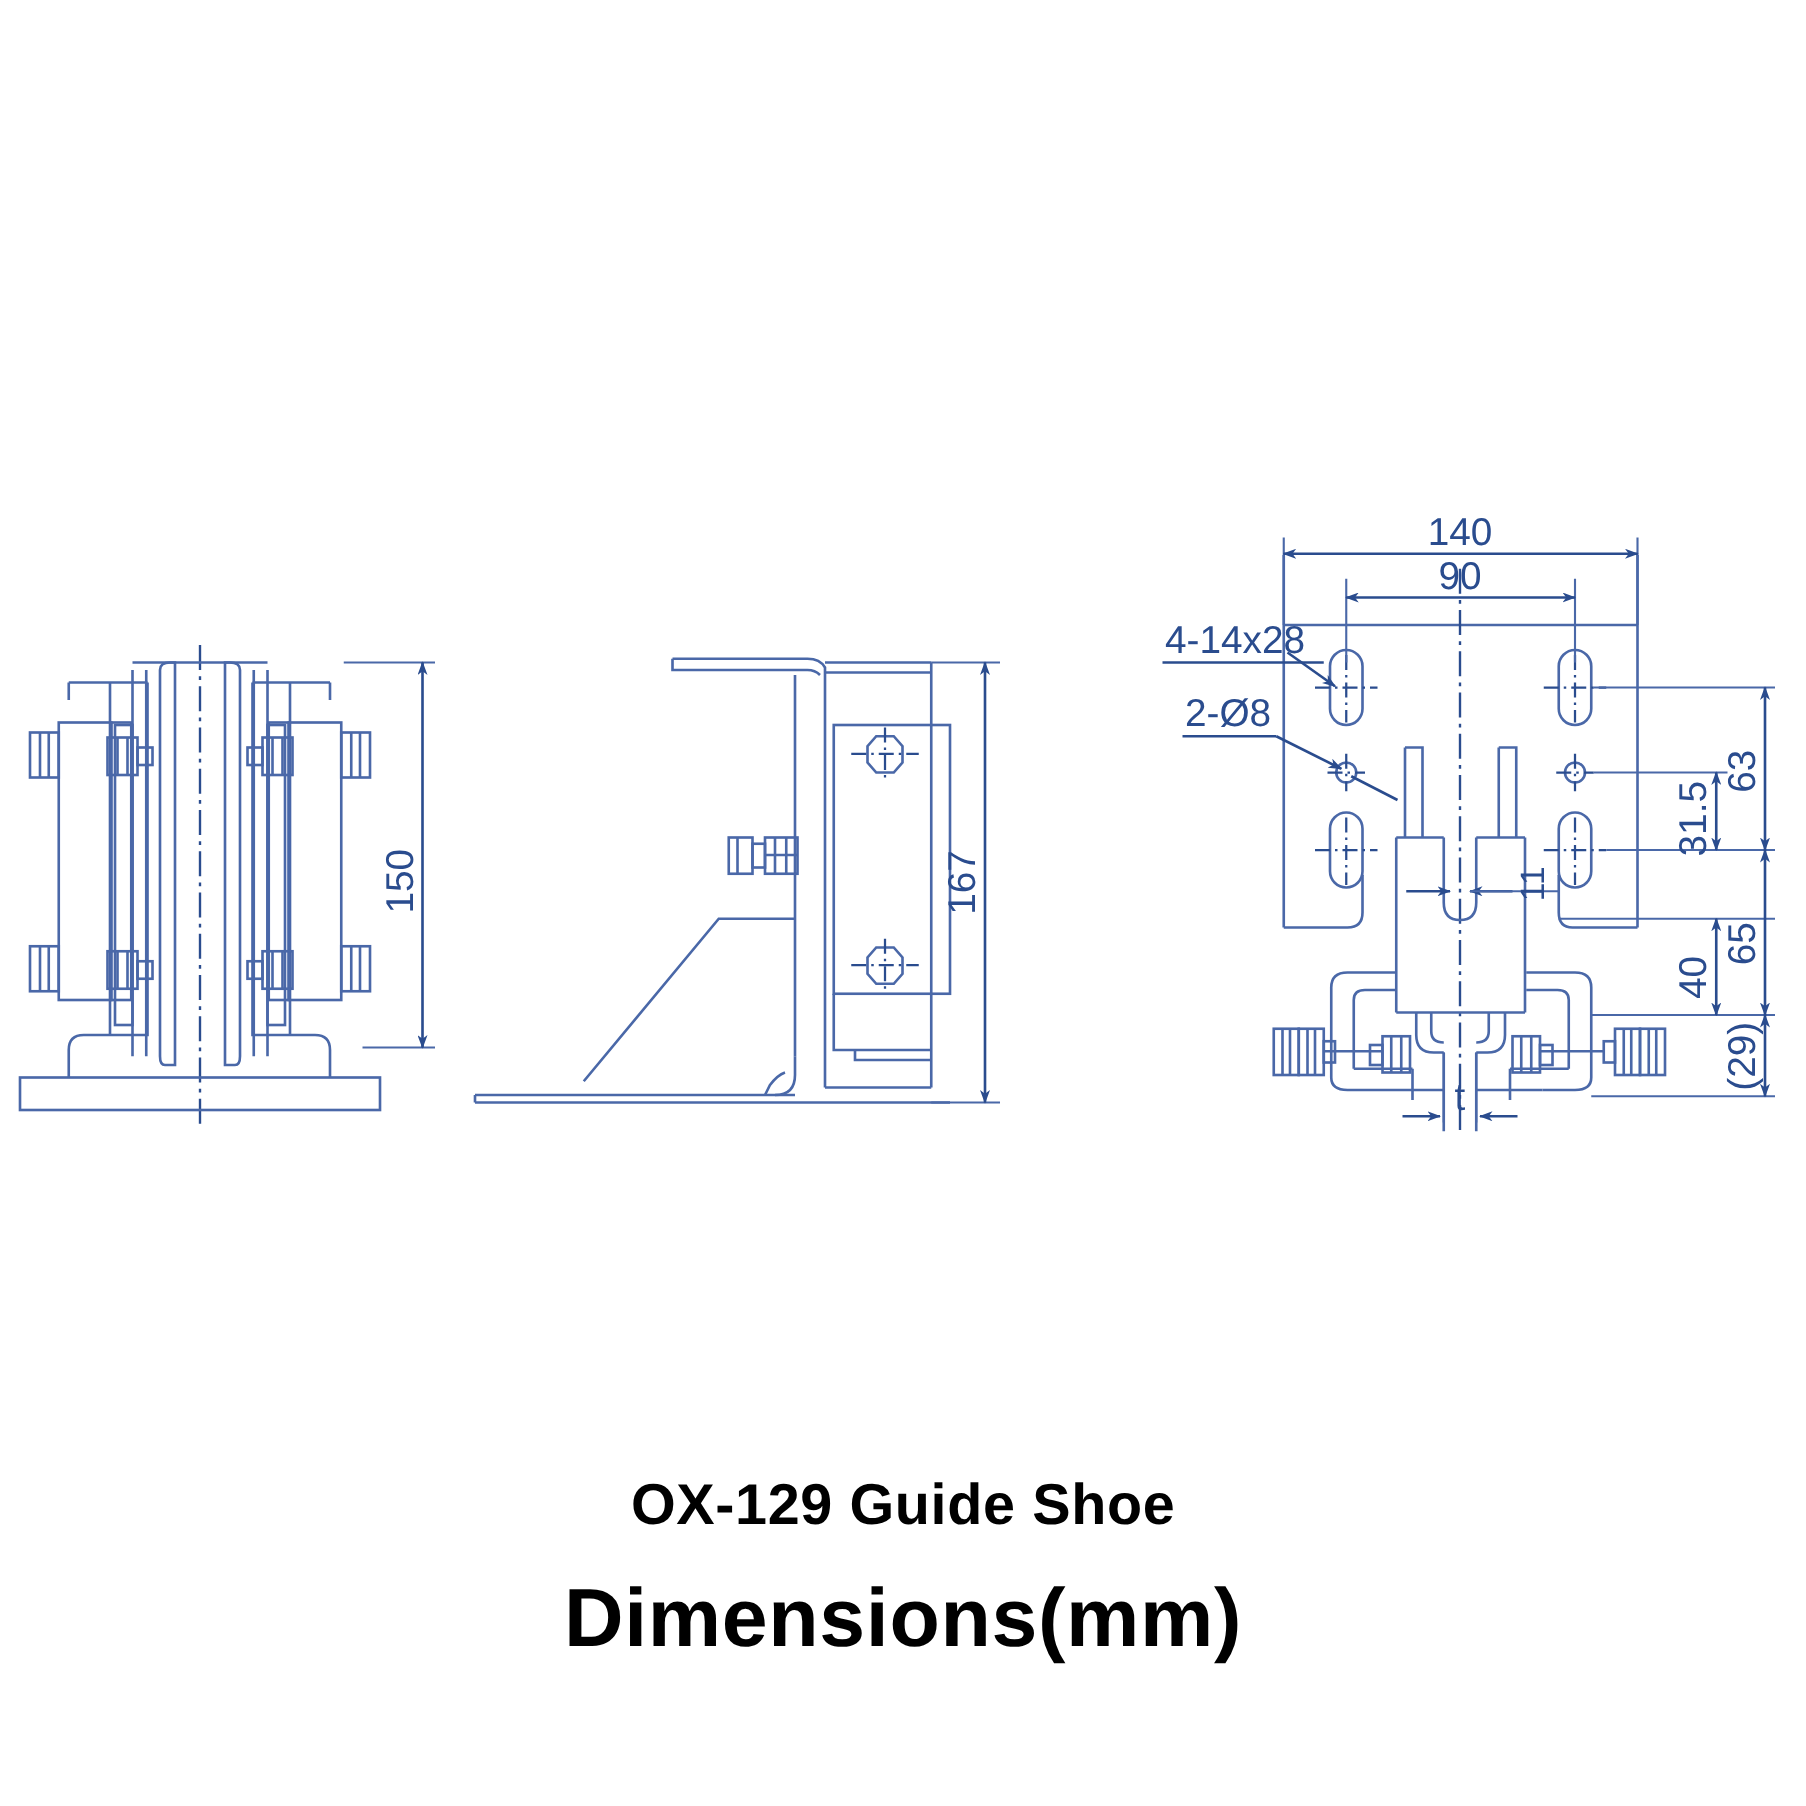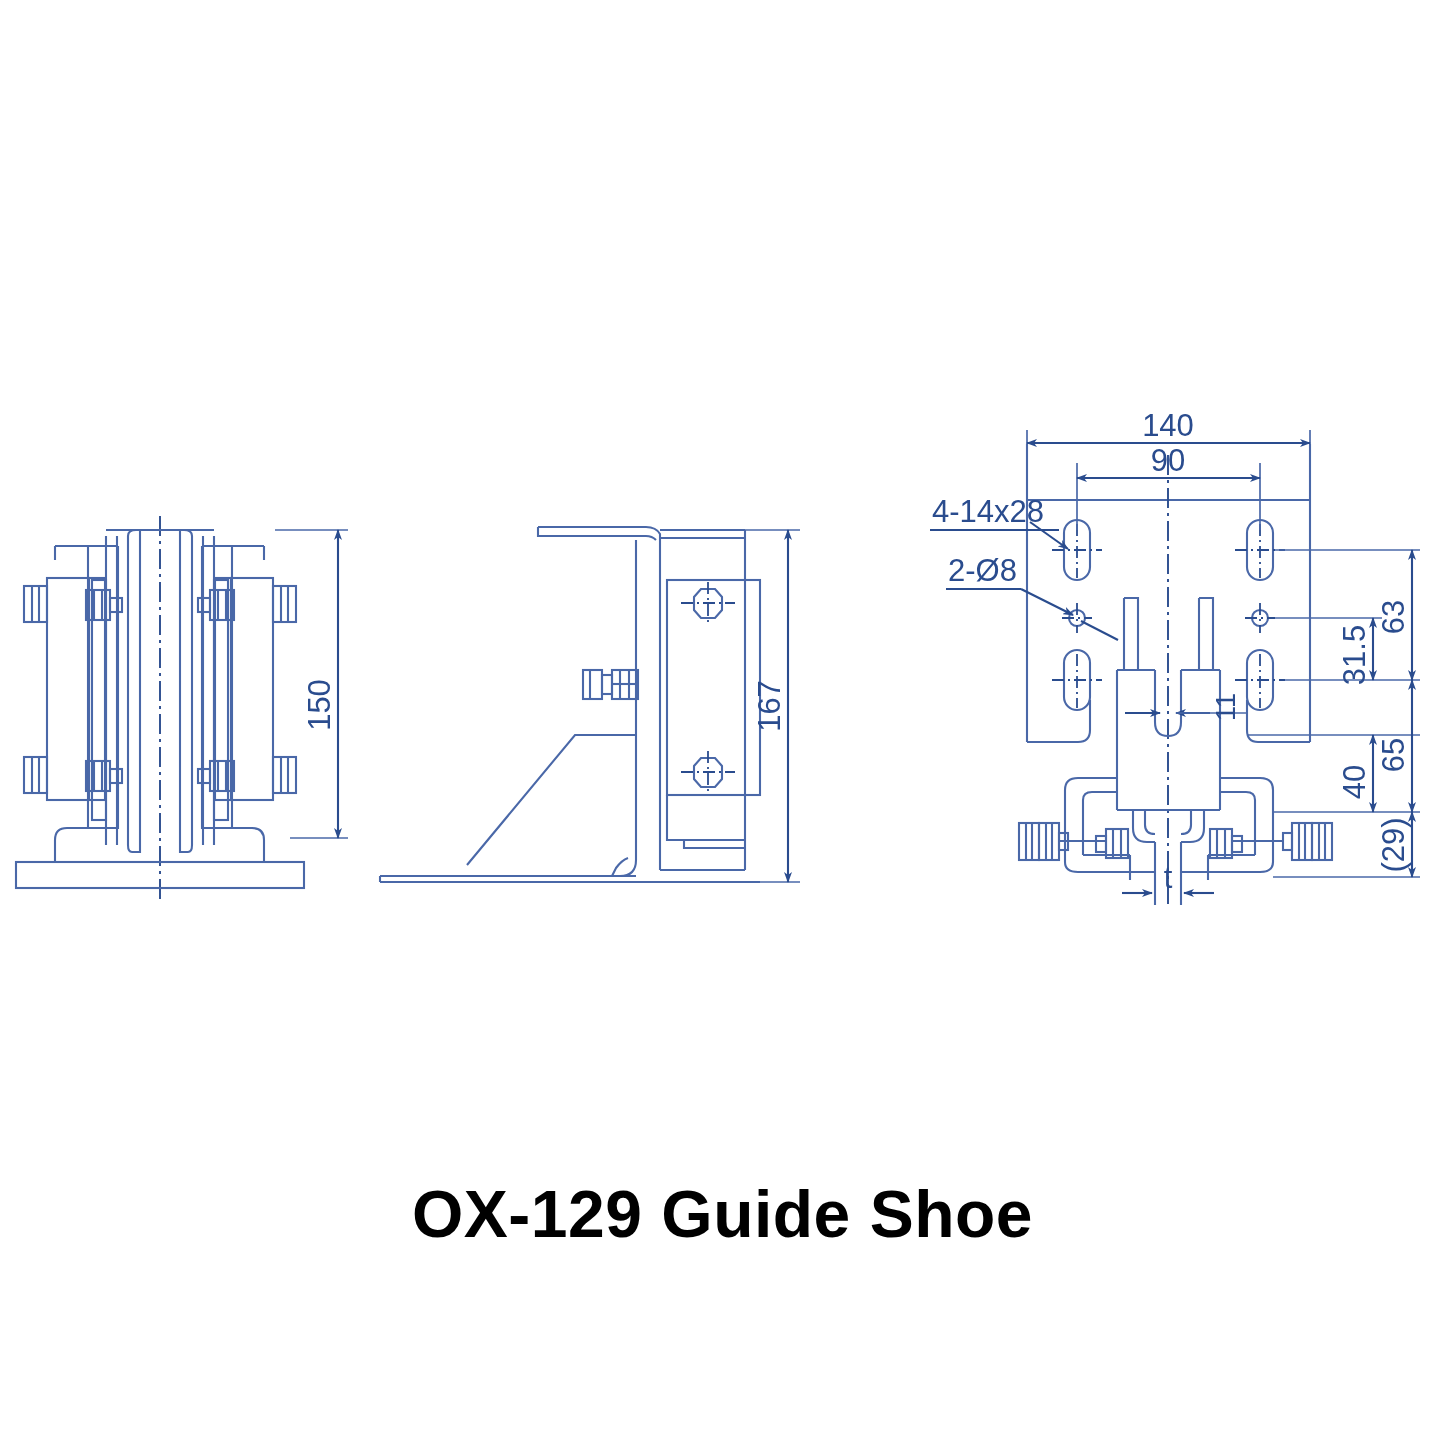--- a/index.html
+++ b/index.html
@@ -10,21 +10,21 @@
     overflow:hidden;
   }
   #sheet{position:relative;width:1445px;height:1445px;background:#fff;}
   svg{display:block;}
   .ttl{
     position:absolute;left:0;width:1445px;text-align:center;
     font-family:"Liberation Sans", sans-serif;
     font-weight:bold;color:#000000;
     letter-spacing:0.5px;
   }
-  #title-line1{top:1176px;font-size:66px;}
+  #title-line1{top:1176px;font-size:46px;}
   #title-line2{top:1256px;font-size:66px;}
 </style>
 </head>
 <body>
 
 <div id="sheet">
 
   <svg id="cad" width="1445" height="1445" viewBox="0 0 1445 1445">
     <defs>
       <marker id="ar" markerWidth="11" markerHeight="8" refX="10" refY="4" orient="auto" markerUnits="userSpaceOnUse">
@@ -394,14 +394,15 @@
 
       <g>
         <line class="ext" x1="1273" y1="877" x2="1420" y2="877"></line>
         <line class="dim" x1="1412" y1="812" x2="1412" y2="877" marker-start="url(#arL)" marker-end="url(#ar)"></line>
         <text class="txt" transform="translate(1404,845) rotate(-90)" text-anchor="middle">(29)</text>
       </g>
     </g>
   </svg>
 
   <div class="ttl" id="title-line1">OX-129   Guide Shoe</div>
+  <div class="ttl" id="title-line2">Dimensions(mm)</div>
 
 </div>
 
 </body></html>

